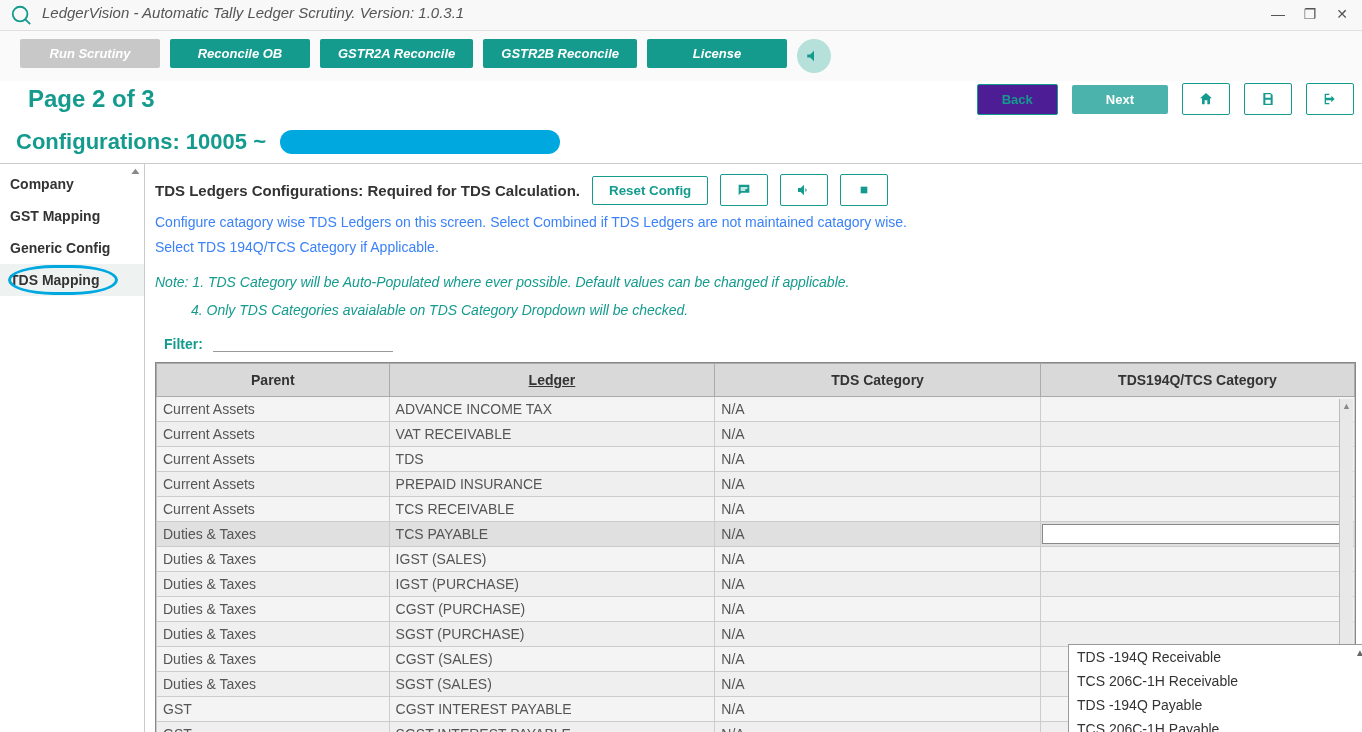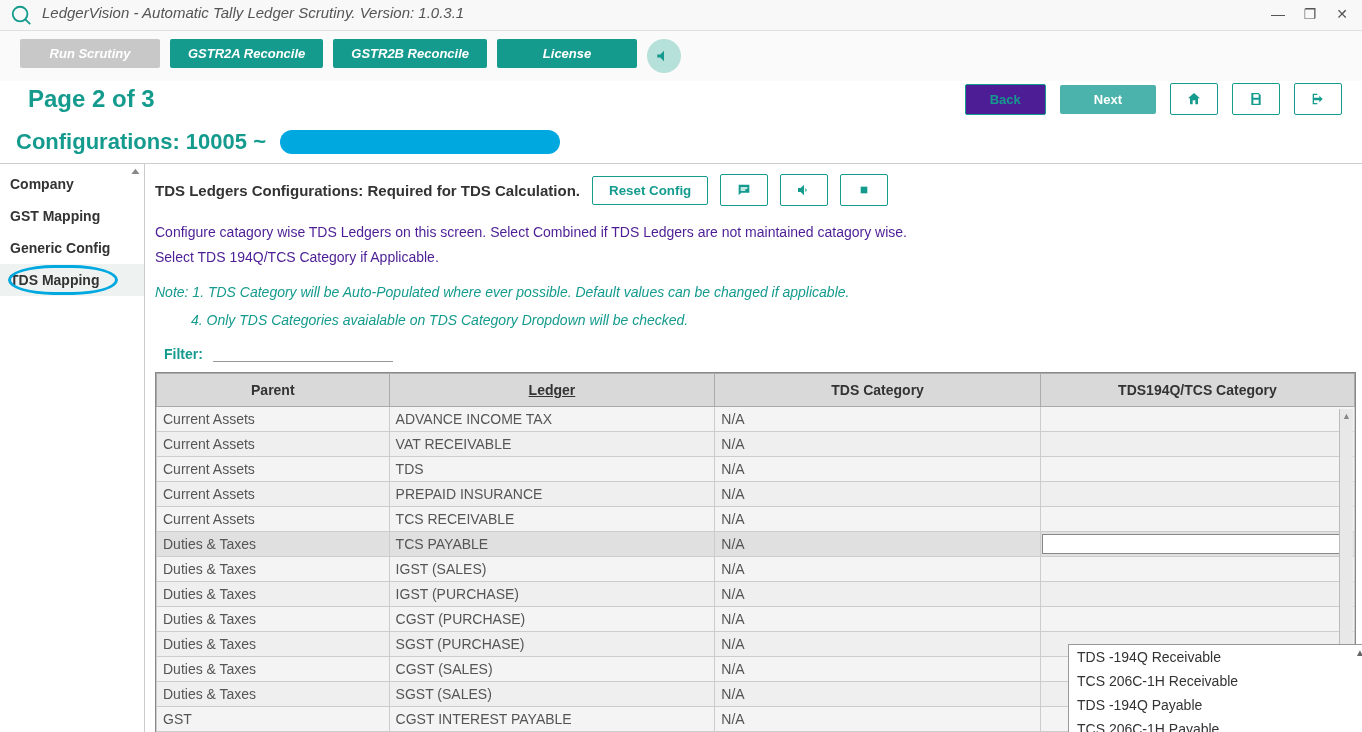--- a/index.html
+++ b/index.html
@@ -9,42 +9,42 @@
   .titlebar-logo { width: 22px; height: 22px; margin-right: 10px; }
   .titlebar-text { flex: 1; font-style: italic; color: #555; font-size: 15px; }
   .window-controls { display: flex; gap: 12px; }
   .window-controls span { width: 20px; height: 20px; display: flex; align-items: center; justify-content: center; cursor: pointer; color: #555; }
   
   .toolbar-main { display: flex; gap: 10px; padding: 8px 20px; align-items: flex-start; background: #fafafa; }
   .btn-teal { background: #149b8e; color: #fff; border: none; padding: 7px 18px; font-weight: bold; font-style: italic; border-radius: 2px; min-width: 140px; font-size: 13px; cursor: pointer; text-align: center; }
   .btn-disabled { background: #c8c8c8; color: #fff; border: none; padding: 7px 18px; font-weight: bold; font-style: italic; border-radius: 2px; min-width: 140px; font-size: 13px; text-align: center; }
   .btn-round { width: 34px; height: 34px; border-radius: 50%; background: #b6e0da; border: none; display: flex; align-items: center; justify-content: center; cursor: pointer; }
   
-  .subheader { display: flex; align-items: center; padding: 2px 20px 10px 20px; gap: 14px; }
+  .subheader { display: flex; align-items: center; padding: 2px 8px 10px 20px; gap: 14px; }
   .page-label { font-size: 24px; font-weight: bold; color: #149b8e; margin-right: auto; margin-left: 8px; }
   .btn-outline { background: #4c1d95; color: #149b8e; border: 1px solid #149b8e; padding: 7px 24px; font-weight: bold; border-radius: 2px; cursor: pointer; font-size: 13px; }
   .btn-solid-next { background: #4bb3ac; color: #fff; border: none; padding: 7px 34px; font-weight: bold; border-radius: 2px; cursor: pointer; font-size: 13px; }
   .btn-icon-outline { background: #fff; color: #149b8e; border: 1px solid #149b8e; width: 48px; height: 32px; border-radius: 2px; cursor: pointer; display: flex; align-items: center; justify-content: center; }
   
   .config-row { padding: 4px 16px 8px 16px; }
   .config-label { font-size: 22px; font-weight: bold; color: #149b8e; display: flex; align-items: center; gap: 14px; }
   .redacted { display: inline-block; width: 280px; height: 24px; background: #00a8e0; border-radius: 12px; }
   
   .main-area { display: flex; border-top: 1px solid #ccc; }
   .sidebar { width: 145px; border-right: 1px solid #ccc; padding-top: 4px; position: relative; background: #fff; }
   .sidebar::after { content: "▲"; position: absolute; top: 2px; right: 4px; font-size: 9px; color: #888; transform: scaleX(1.5); }
   .sidebar-item { padding: 8px 10px; font-weight: bold; cursor: pointer; font-size: 14px; color: #333; }
   .sidebar-item.active { background: #eef3f2; position: relative; }
   .circle-highlight { position: absolute; border: 3px solid #00a8e0; border-radius: 50%/60%; width: 110px; height: 30px; left: 8px; top: 1px; pointer-events: none; }
   
   .content { flex: 1; padding: 10px 6px 0 10px; position: relative; }
   .content-head { display: flex; align-items: center; gap: 12px; flex-wrap: wrap; }
   .content-title { font-weight: bold; color: #333; font-size: 15px; }
   .btn-reset { background: #fff; color: #149b8e; border: 1px solid #149b8e; padding: 6px 16px; font-weight: bold; border-radius: 2px; cursor: pointer; }
-  .desc { margin-top: 14px; color: #4c1d95; line-height: 1.8; }
+  .desc { margin-top: 4px; color: #3b82f6; line-height: 1.8; }
   .note { color: #149b8e; font-style: italic; margin-top: 8px; line-height: 2; }
   .filter-row { margin-top: 8px; color: #149b8e; font-weight: bold; display: flex; align-items: flex-end; gap: 10px; padding-left: 9px; }
   .filter-input { border: none; border-bottom: 1px solid #999; padding: 2px 4px; width: 180px; background: transparent; }
   
   .grid-wrap { margin-top: 10px; border: 1px solid #888; position: relative; }
   table { width: 100%; border-collapse: collapse; }
   th { background: #d9d9d9; font-weight: bold; padding: 8px 6px; border: 1px solid #aaa; color: #333; text-align: center; }
   td { padding: 4px 6px; border: 1px solid #ccc; background: #f4f4f4; color: #555; font-size: 14px; }
   tr:nth-child(even) td { background: #efefef; }
   tr.highlighted td { background: #e0e0e0; }
@@ -78,20 +78,21 @@
   <span class="titlebar-text">LedgerVision - Automatic Tally Ledger Scrutiny.  Version: 1.0.3.1</span>
   <div class="window-controls">
     <span>—</span>
     <span>❐</span>
     <span>✕</span>
   </div>
 </div>
 
 <div class="toolbar-main">
   <button class="btn-disabled">Run Scrutiny</button>
+  <button class="btn-teal">Reconcile OB</button>
   <button class="btn-teal">GSTR2A Reconcile</button>
   <button class="btn-teal">GSTR2B Reconcile</button>
   <button class="btn-teal">License</button>
   <button class="btn-round">
     <svg viewBox="0 0 24 24" width="18" height="18">
         <path d="M3 10v4h4l5 5V5L7 10H3z" fill="#149b8e"></path>
       </svg>
   </button>
 </div>
 

